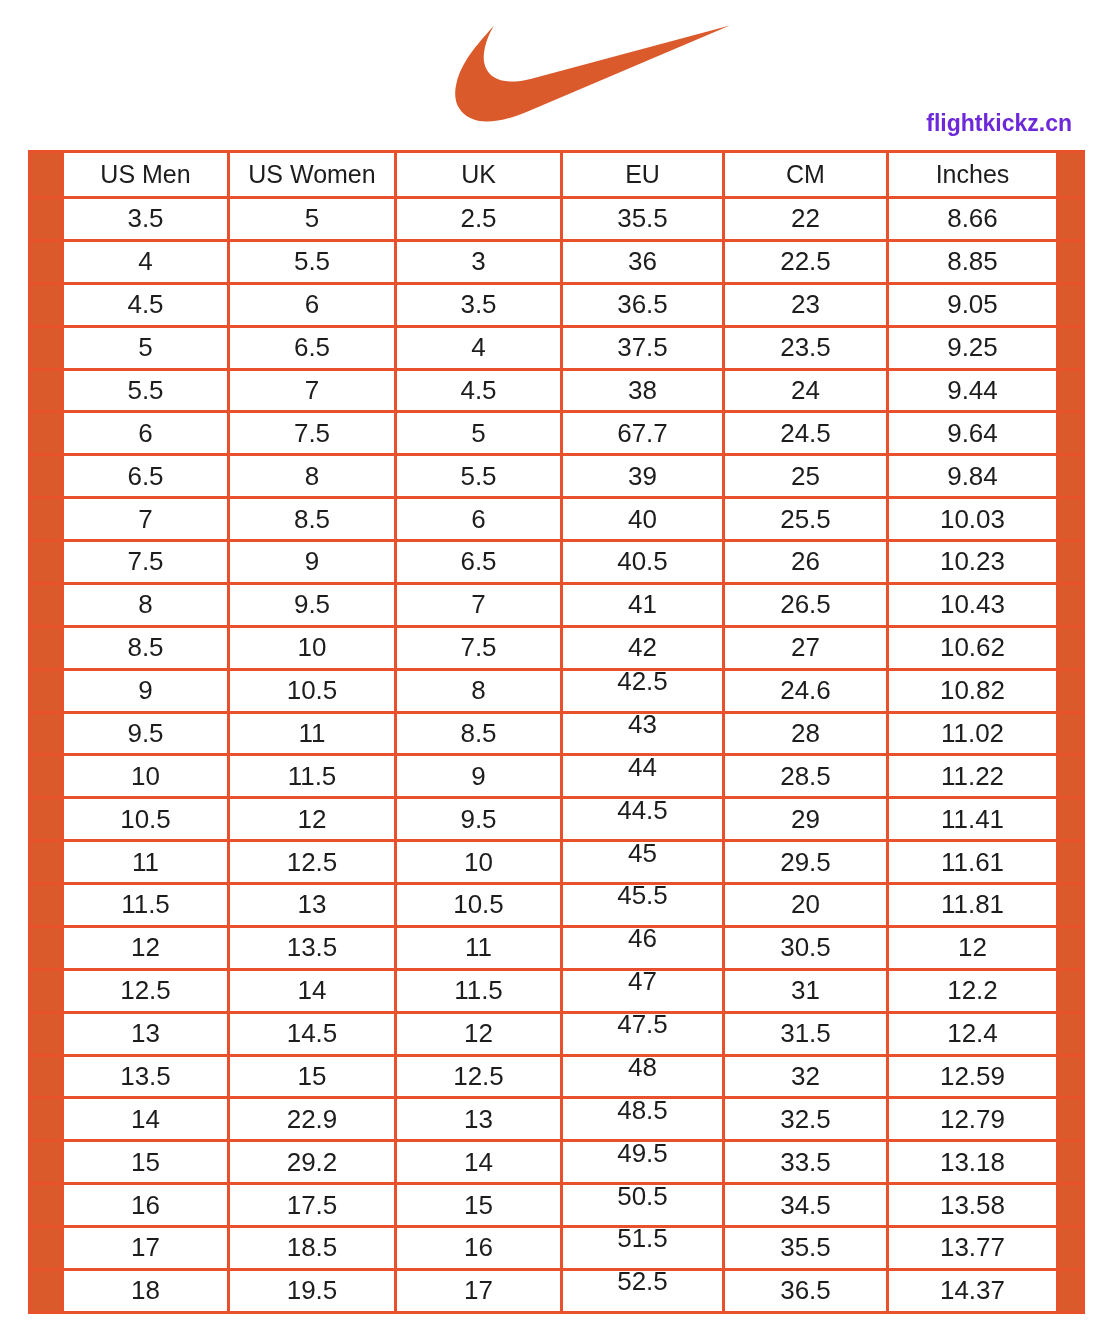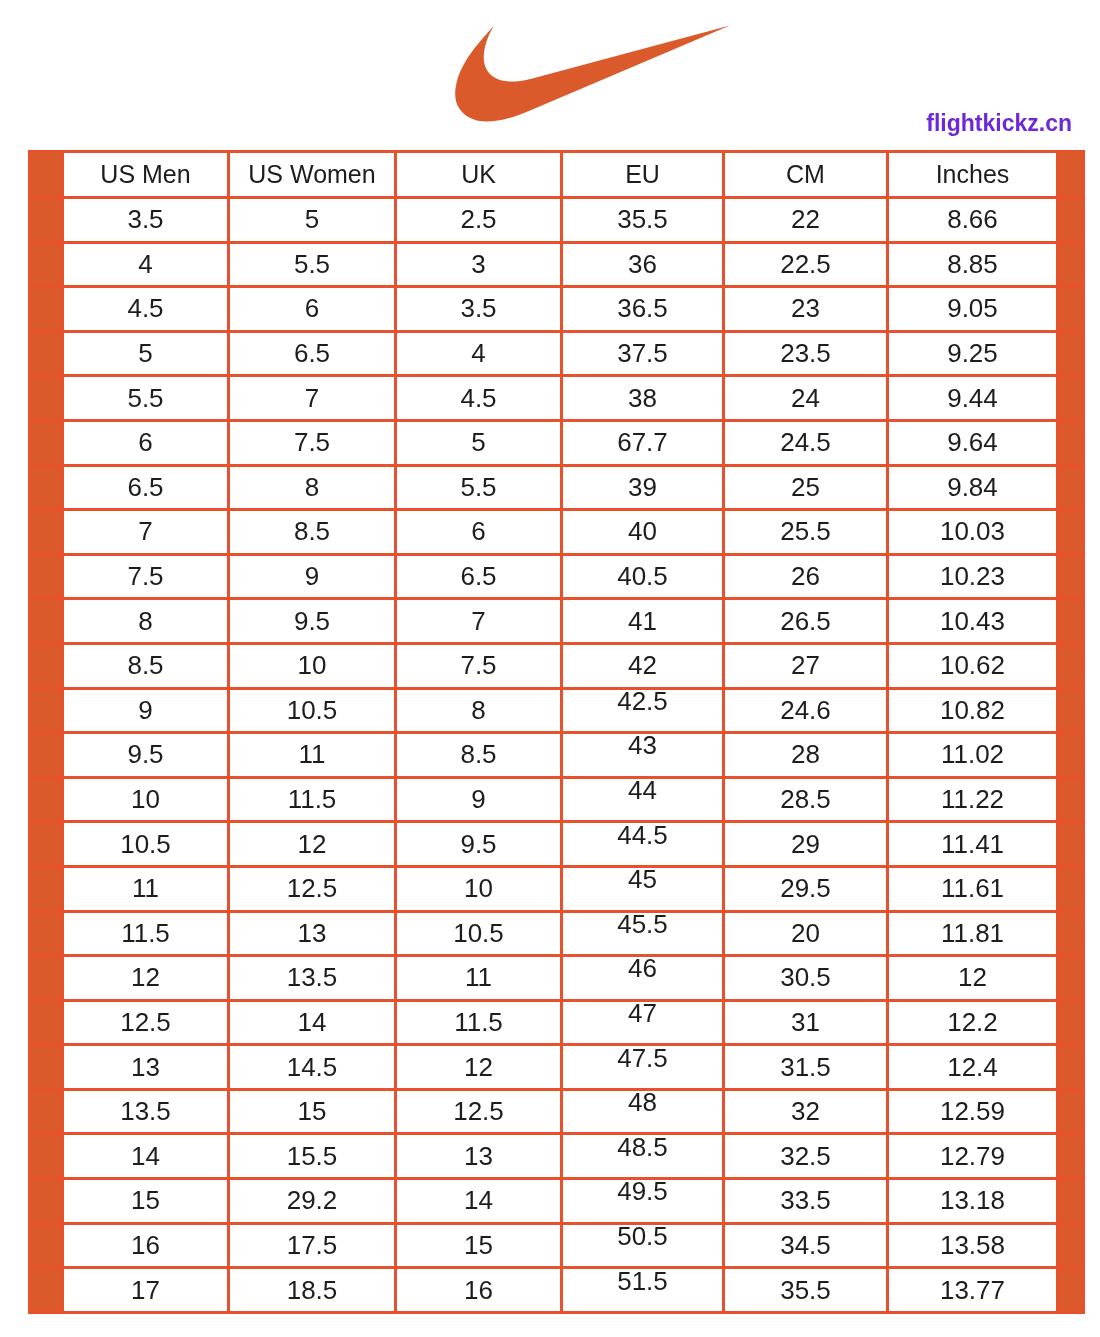--- a/index.html
+++ b/index.html
@@ -294,21 +294,21 @@
         <td><span>15</span></td>
         <td><span>12.5</span></td>
         <td><span class="raised">48</span></td>
         <td><span>32</span></td>
         <td><span>12.59</span></td>
         <td class="bar"></td>
       </tr>
       <tr>
         <td class="bar"></td>
         <td><span>14</span></td>
-        <td><span>15.5</span></td>
+        <td><span>22.9</span></td>
         <td><span>13</span></td>
         <td><span class="raised">48.5</span></td>
         <td><span>32.5</span></td>
         <td><span>12.79</span></td>
         <td class="bar"></td>
       </tr>
       <tr>
         <td class="bar"></td>
         <td><span>15</span></td>
         <td><span>29.2</span></td>
@@ -331,14 +331,24 @@
       <tr>
         <td class="bar"></td>
         <td><span>17</span></td>
         <td><span>18.5</span></td>
         <td><span>16</span></td>
         <td><span class="raised">51.5</span></td>
         <td><span>35.5</span></td>
         <td><span>13.77</span></td>
         <td class="bar"></td>
       </tr>
+      <tr>
+        <td class="bar"></td>
+        <td><span>18</span></td>
+        <td><span>19.5</span></td>
+        <td><span>17</span></td>
+        <td><span class="raised">52.5</span></td>
+        <td><span>36.5</span></td>
+        <td><span>14.37</span></td>
+        <td class="bar"></td>
+      </tr>
     </tbody>
 </table>
 
 </body></html>

